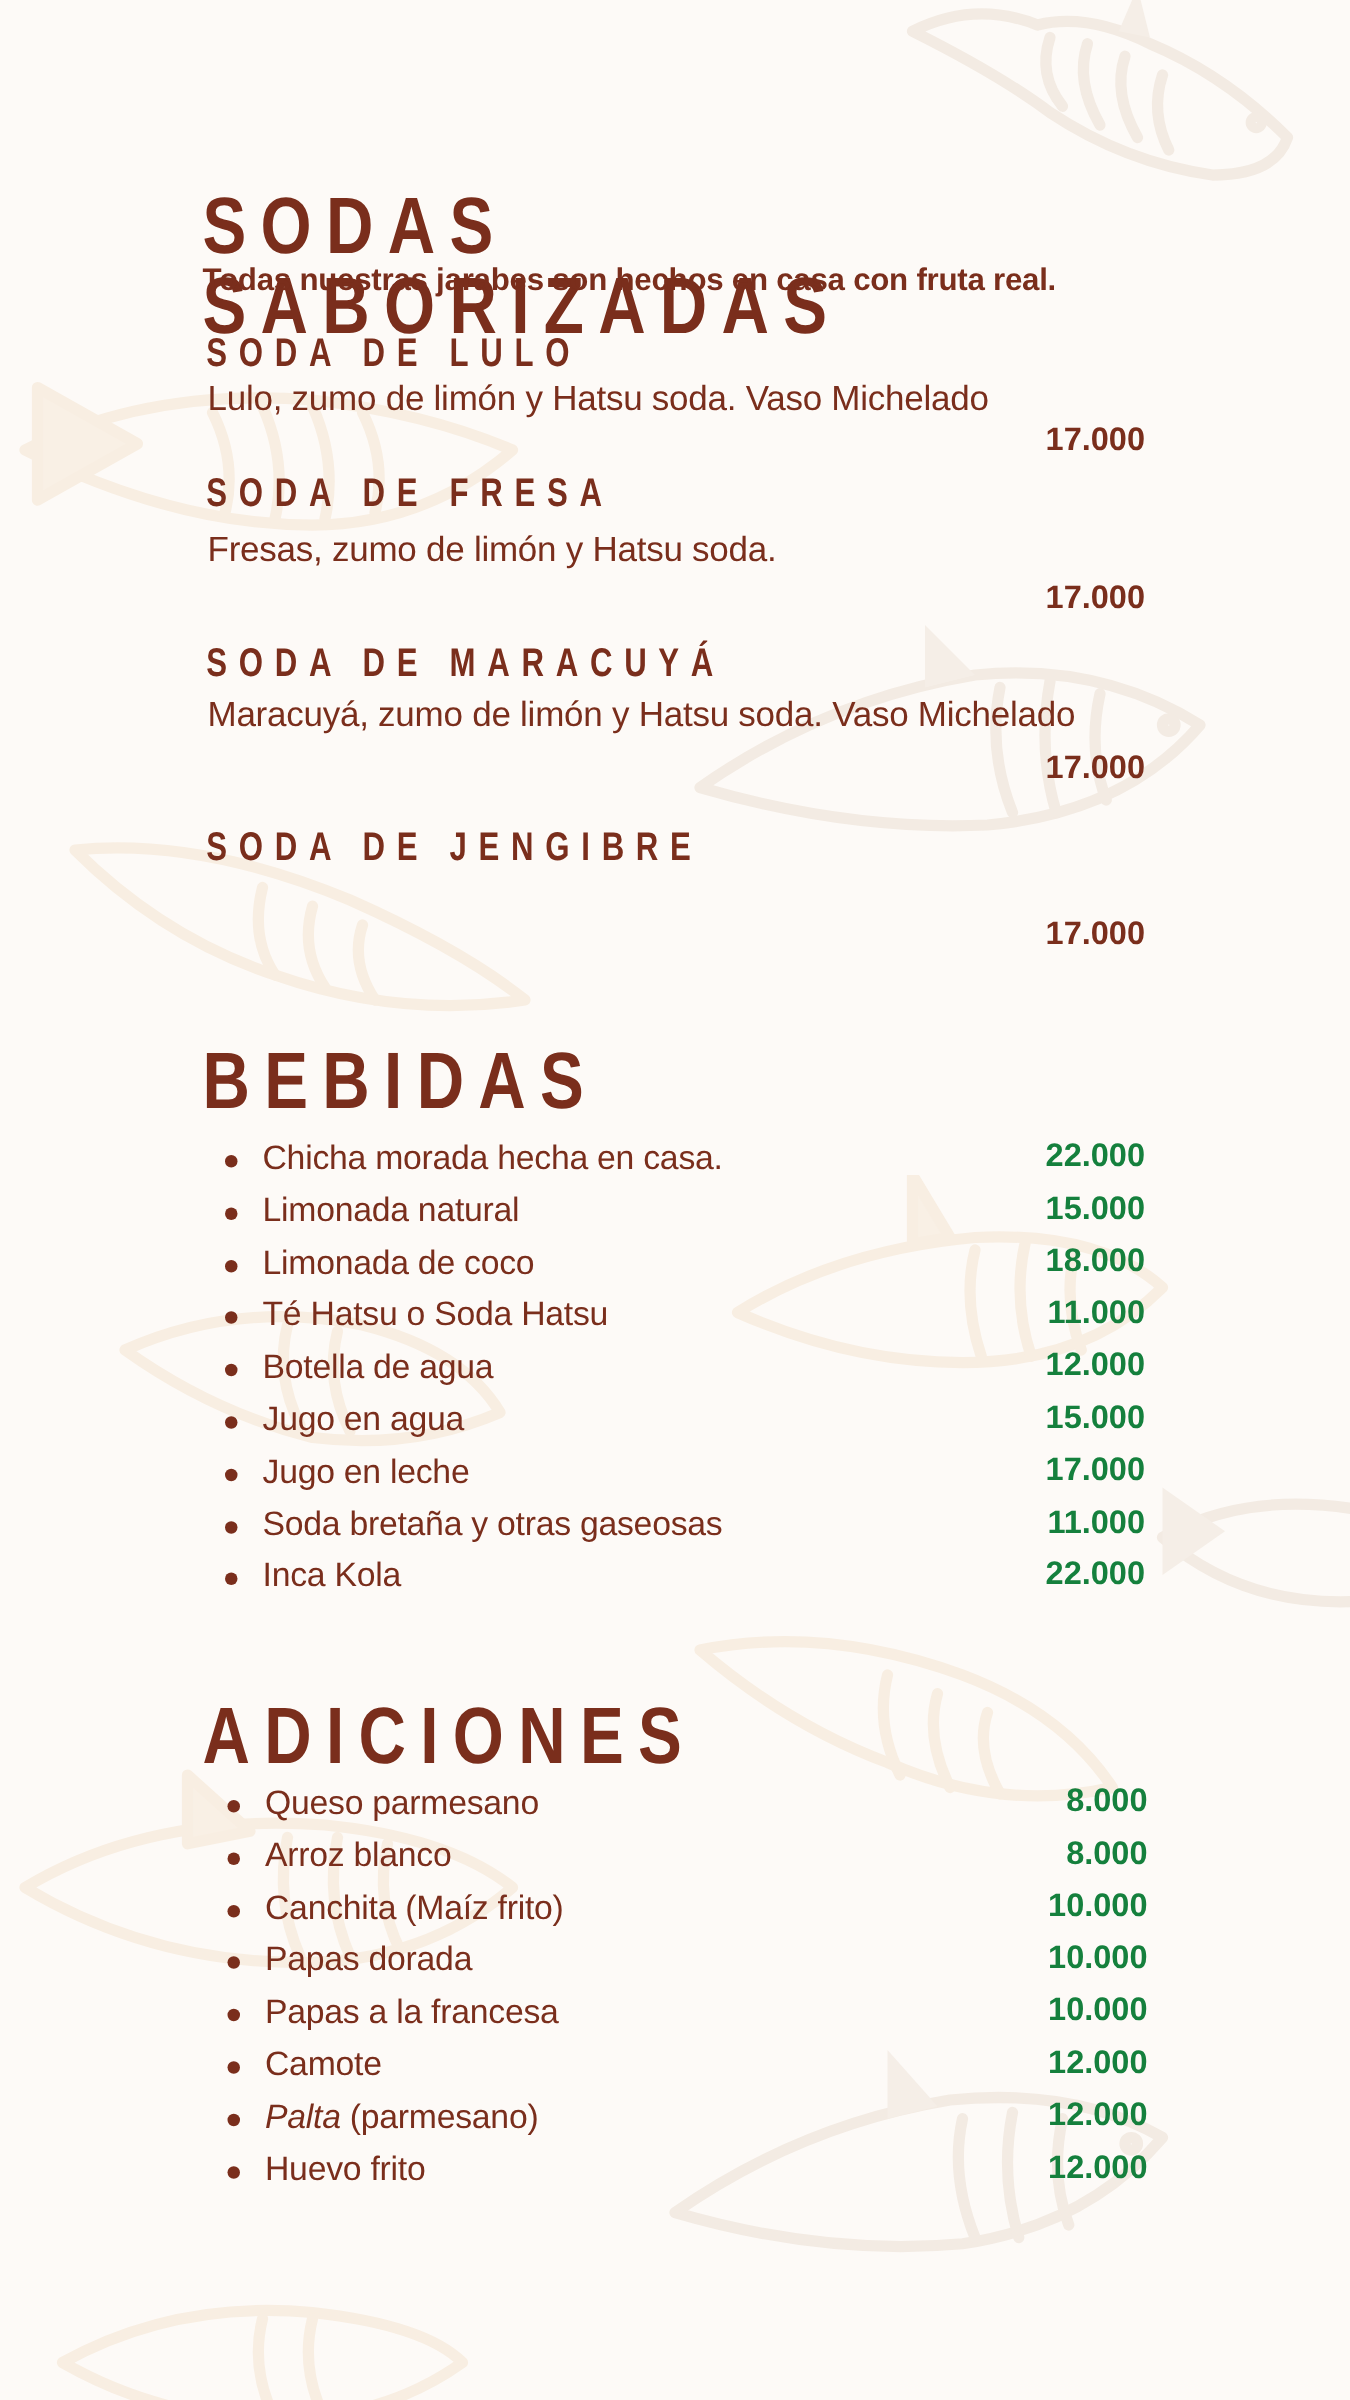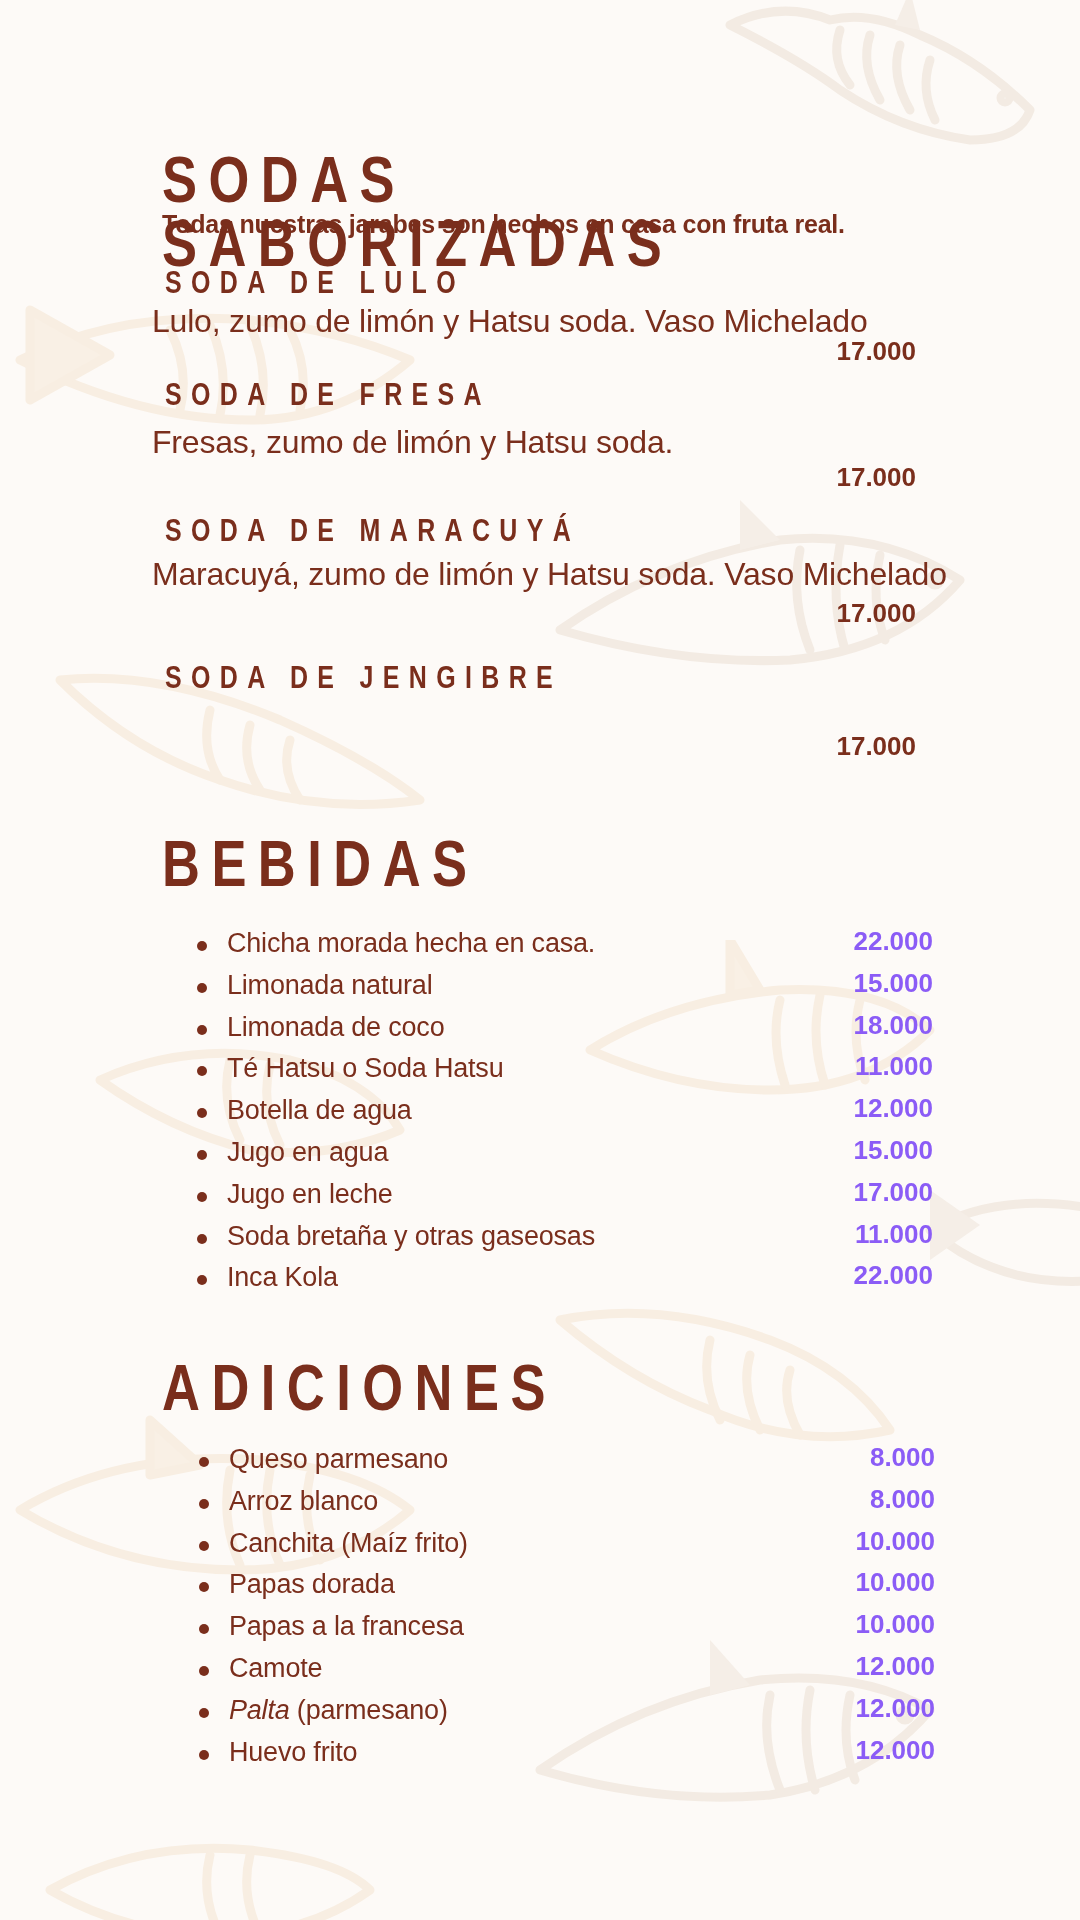--- a/index.html
+++ b/index.html
@@ -28,38 +28,38 @@
     position:absolute; left:162px; top:210px;
     font-weight:700; font-size:25px; letter-spacing:-0.2px; color:#7a2e1c;text-align:center;
   }
   .item-name {
     position:absolute; left:165px;
     font-weight:700; font-size:32px; letter-spacing:12px;
     transform:scaleX(0.78); transform-origin:left top;
     line-height:1; color:#7a2e1c;
   }
   .item-desc {
-    position:absolute; left:152px;
-    font-size:32px; color:#7a2e1c; letter-spacing:-0.2px;
+    position:absolute; left:166px;
+    font-size:28px; color:#7a2e1c; letter-spacing:-0.2px;
   }
   .price {
     position:absolute; right:164px;
     font-weight:700; font-size:26px; color:#7a2e1c; text-align:right;
   }
-  ul.menu-list { position:absolute; left:166px; width:750px; margin:17px; padding:0; list-style:none; }
+  ul.menu-list { position:absolute; left:166px; width:750px; margin:0; padding:0; list-style:none; }
   ul.menu-list li { position:relative; height:41.8px; }
   ul.menu-list li .bullet {
     position:absolute; left:14px; top:14px; width:10px; height:10px; border-radius:50%; background:#7a2e1c;
   }
   ul.menu-list li .label {
     position:absolute; left:44px; top:0; font-size:27px; line-height:32px; color:#7a2e1c; letter-spacing:-0.2px;
   }
   ul.menu-list li .label em { font-style:italic;text-align:center; }
   ul.menu-list li .lprice {
-    position:absolute; right:0; top:-2px; font-weight:700; font-size:26px; line-height:32px; color:#8b5cf6;
+    position:absolute; right:0; top:-2px; font-weight:700; font-size:26px; line-height:32px; color:#15803d;
   }
 </style>
 </head>
 <body>
 
 <svg class="fish" style="left:720px;top:-10px" width="330" height="170" viewBox="0 0 330 170">
   <path d="M10 35 Q60 10 110 30 Q150 20 200 45 Q260 70 310 120 Q300 150 250 150 Q180 140 120 100 Q80 70 10 35 Z"></path>
   <path class="fin" d="M190 0 L200 40 L175 35 Z"></path>
   <path d="M120 40 Q110 70 130 95 M150 45 Q140 75 160 110 M180 55 Q170 85 190 120 M210 70 Q200 100 215 130"></path>
   <ellipse cx="285" cy="108" rx="4" ry="4"></ellipse>

